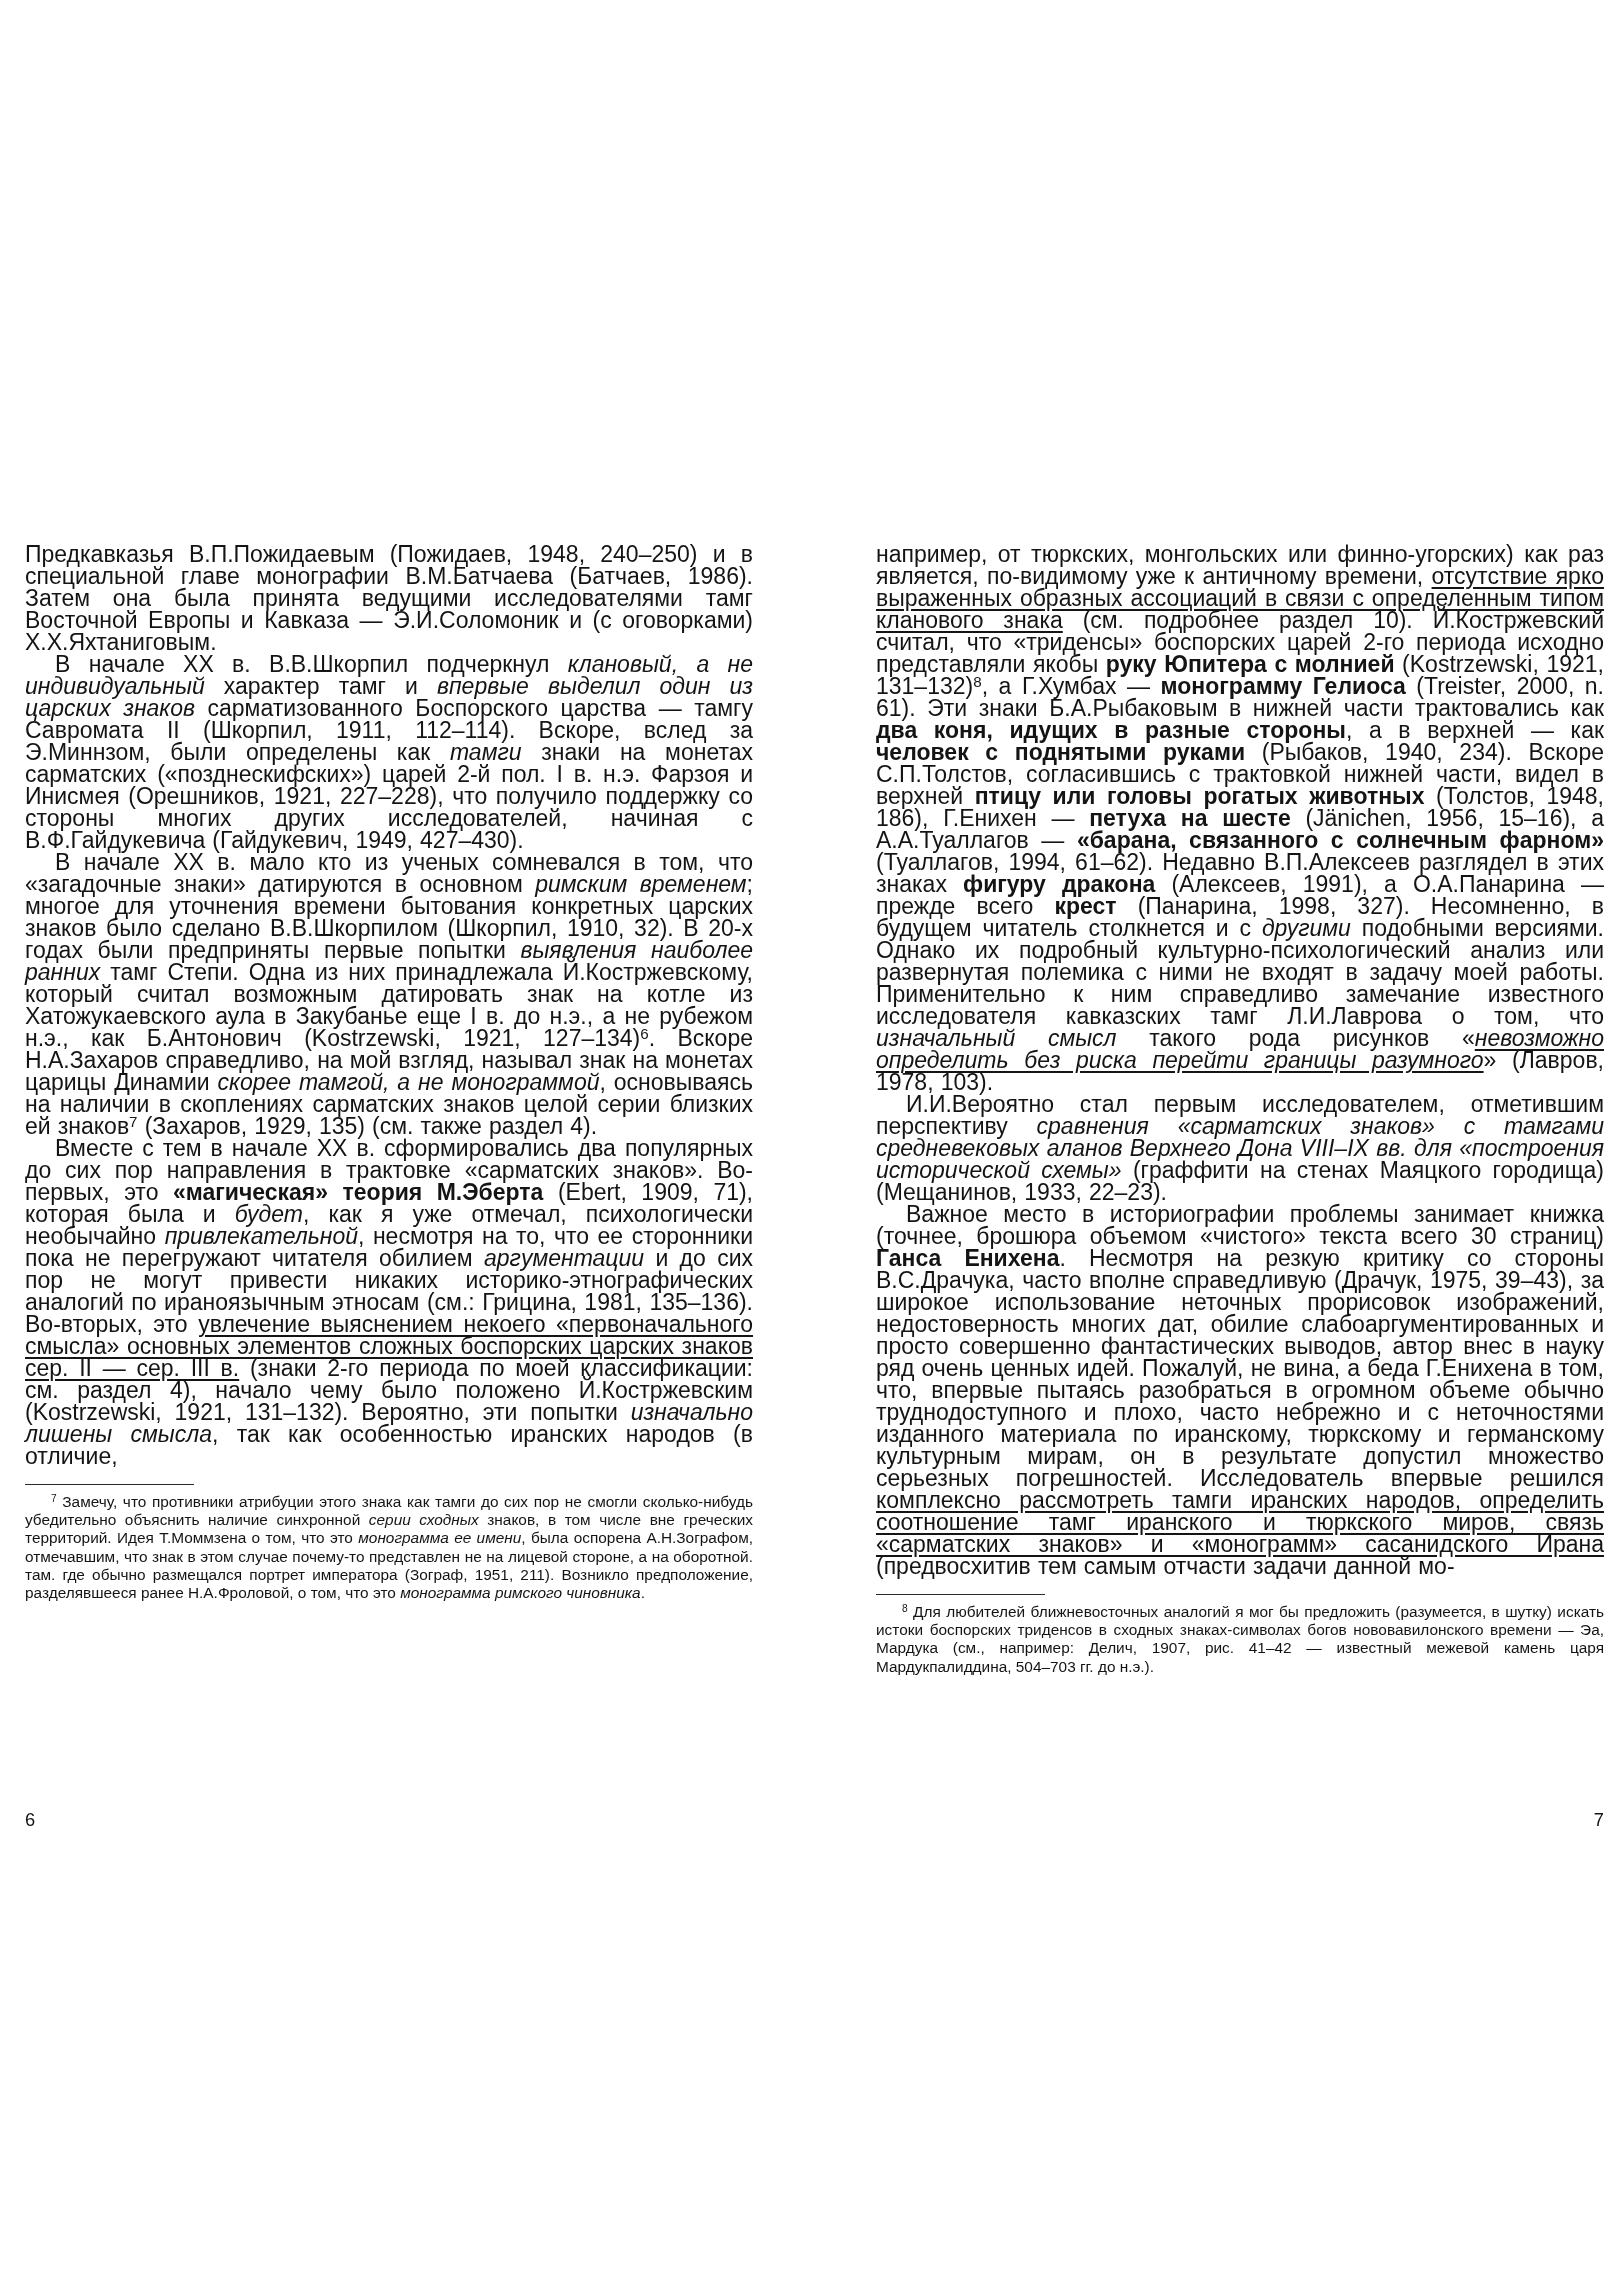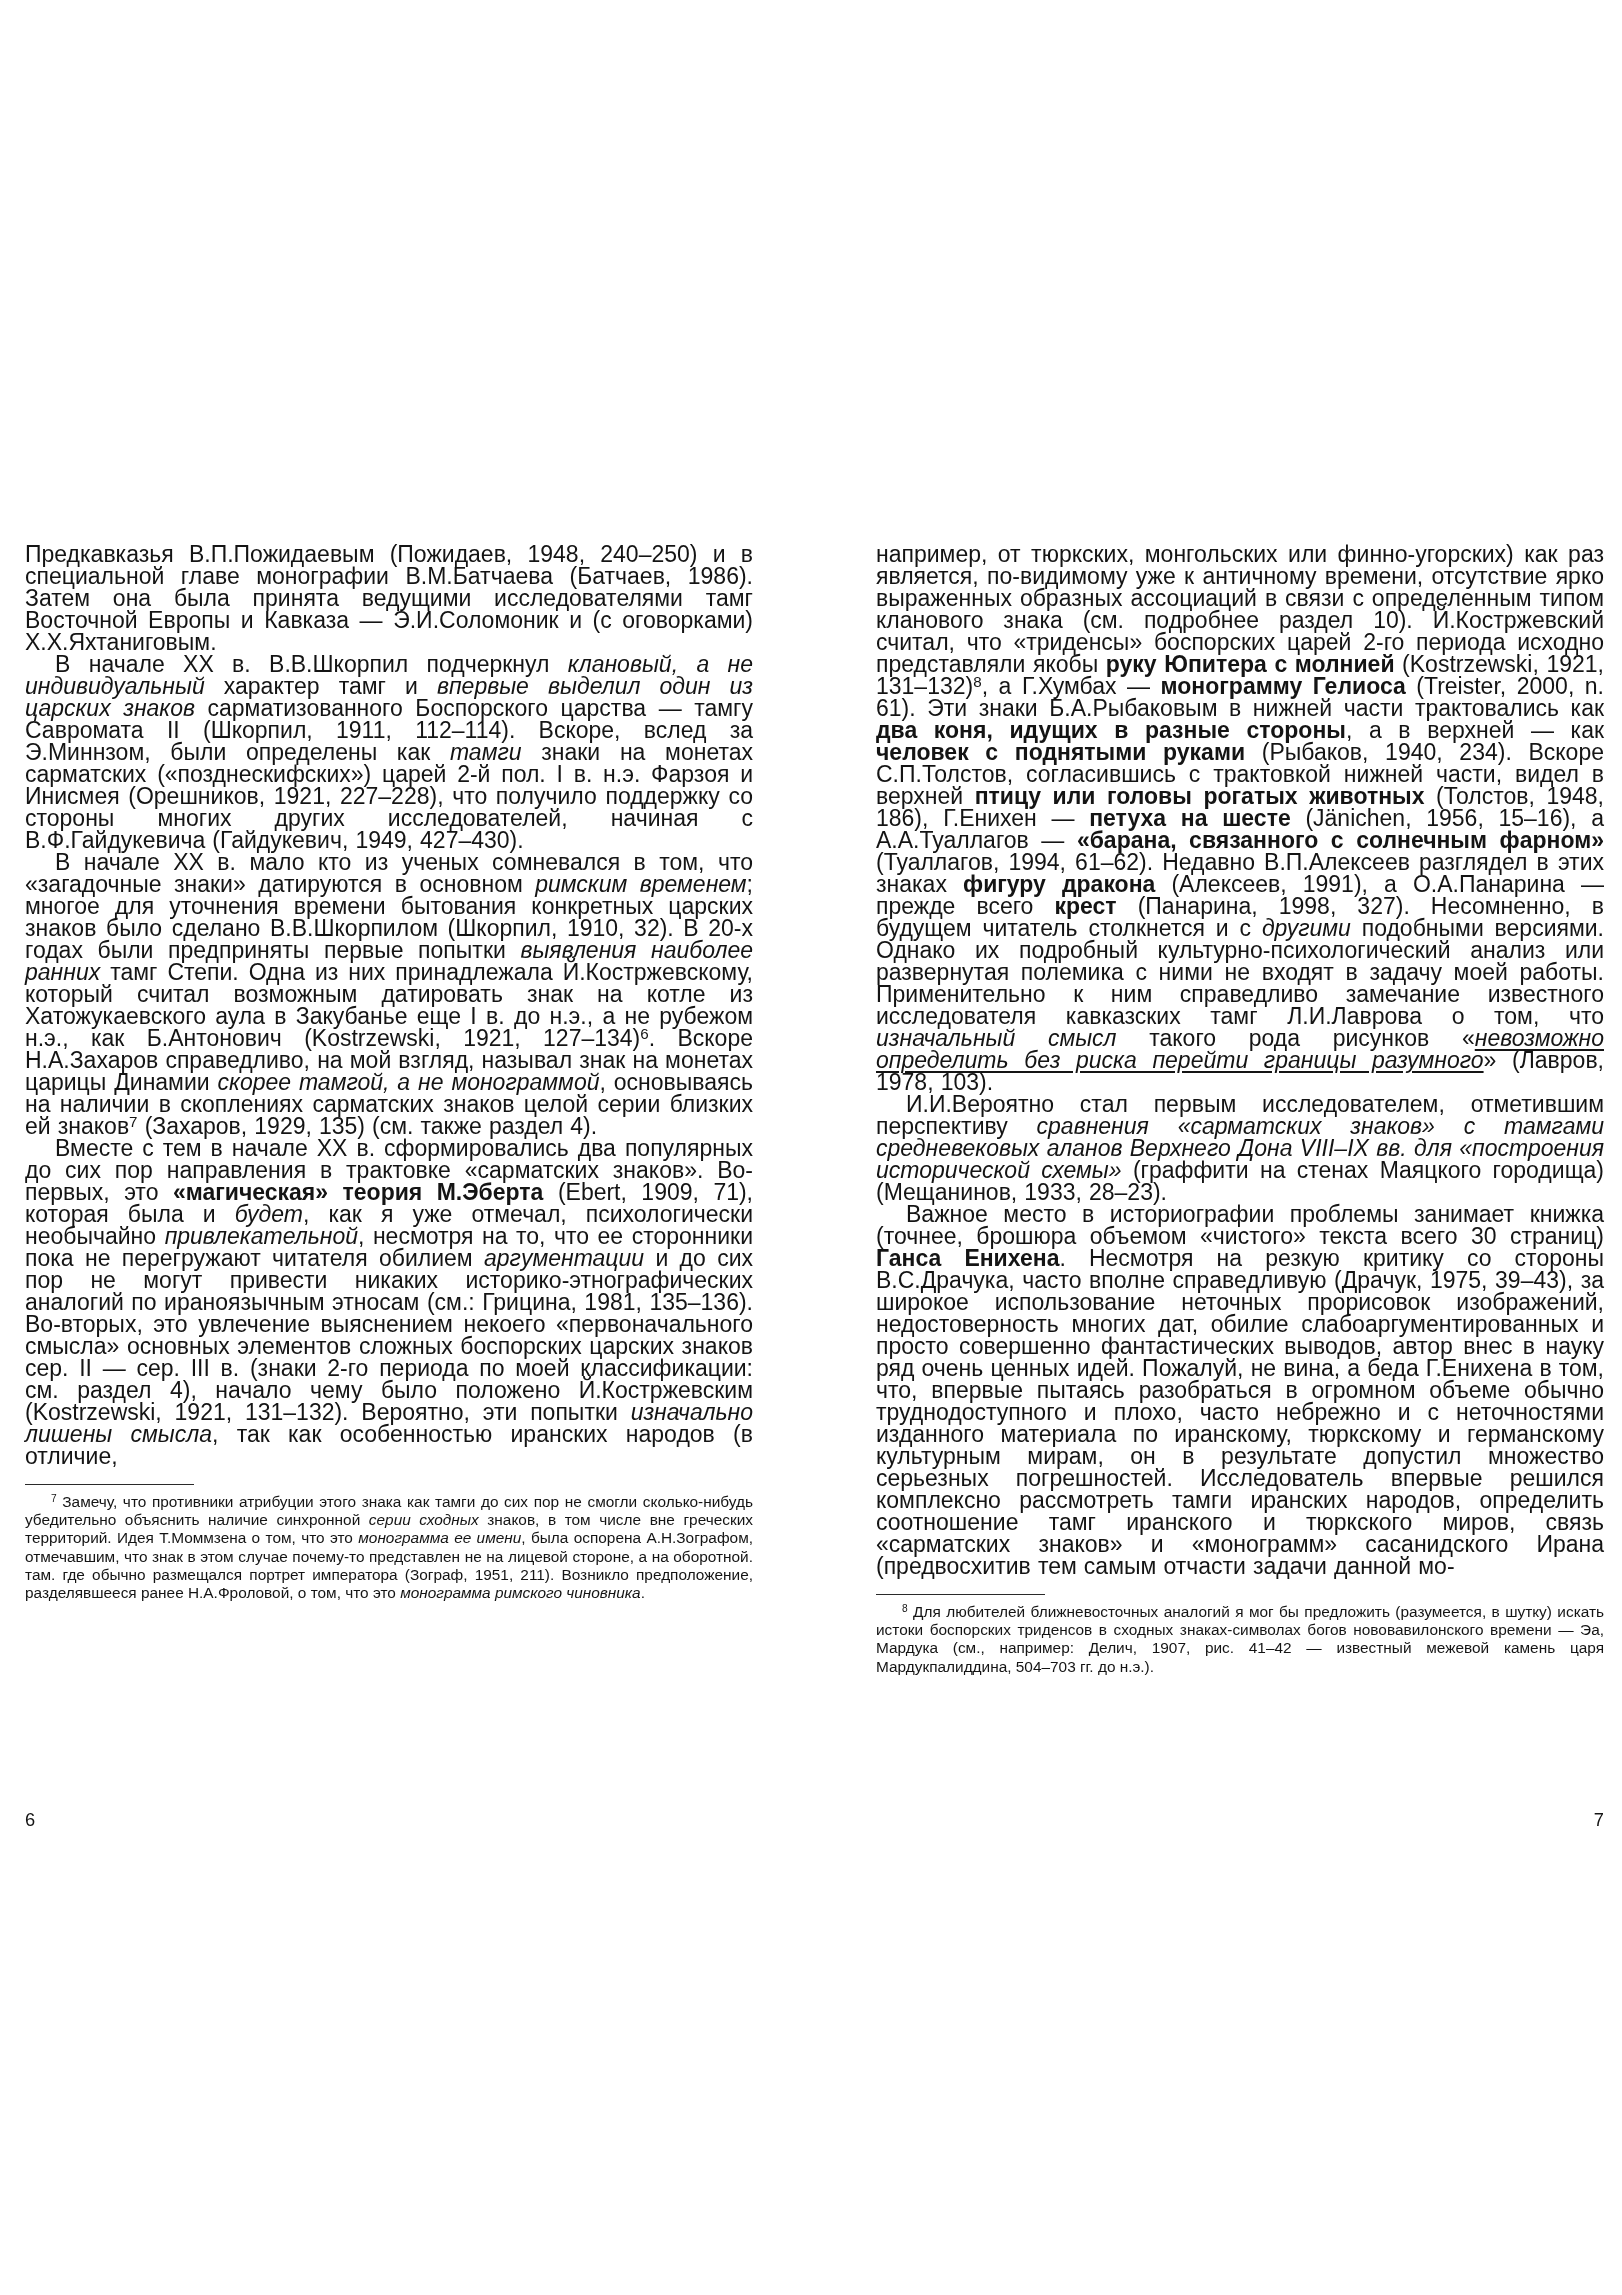--- a/index.html
+++ b/index.html
@@ -44,21 +44,21 @@
   .footnote {
     margin: 0;
     text-align: justify;
     font-size: 15.4px;
     line-height: 18.3px;
     text-indent: 26px;
   }
 
   .st-i  { font-style: italic; }
   .st-b  { font-weight: 700; }
-  .st-u  { text-underline-offset: 2.6px; }
+  .st-u  { text-decoration: underline; text-underline-offset: 2.6px; }
   .st-iu { font-style: italic; text-decoration: underline; text-underline-offset: 2.6px; }
   .st-sup {
     font-size: 0.66em;
     position: relative;
     top: -0.45em;
     line-height: 0;
   }
 
   .page-number {
     position: absolute;
@@ -84,21 +84,21 @@
     <div class="footnotes">
       <div class="footnote-rule"></div>
       <p class="footnote"><span class="seg st-sup">7</span><span class="seg"> Замечу, что противники атрибуции этого знака как тамги до сих пор не смогли сколько-нибудь убедительно объяснить наличие синхронной </span><span class="seg st-i">серии сходных</span><span class="seg"> знаков, в том числе вне греческих территорий. Идея Т.Моммзена о том, что это </span><span class="seg st-i">монограмма ее имени</span><span class="seg">, была оспорена А.Н.Зографом, отмечавшим, что знак в этом случае почему-то представлен не на лицевой стороне, а на оборотной. там. где обычно размещался портрет императора (Зограф, 1951, 211). Возникло предположение, разделявшееся ранее Н.А.Фроловой, о том, что это </span><span class="seg st-i">монограмма римского чиновника</span><span class="seg">.</span></p>
     </div>
     <div class="page-number pn-left">6</div>
   </section>
 
   <section class="page page-right">
     <div class="main-text">
       <p class="para"><span class="seg">например, от тюркских, монгольских или финно-угорских) как раз является, по-видимому уже к античному времени, </span><span class="seg st-u">отсутствие ярко выраженных образных ассоциаций в связи с определенным типом кланового знака</span><span class="seg"> (см. подробнее раздел 10). Й.Костржевский считал, что «триденсы» боспорских царей 2-го периода исходно представляли якобы </span><span class="seg st-b">руку Юпитера с молнией</span><span class="seg"> (Kostrzewski, 1921, 131–132)</span><span class="seg st-sup">8</span><span class="seg">, а Г.Хумбах — </span><span class="seg st-b">монограмму Гелиоса</span><span class="seg"> (Treister, 2000, n. 61). Эти знаки Б.А.Рыбаковым в нижней части трактовались как </span><span class="seg st-b">два коня, идущих в разные стороны</span><span class="seg">, а в верхней — как </span><span class="seg st-b">человек с поднятыми руками</span><span class="seg"> (Рыбаков, 1940, 234). Вскоре С.П.Толстов, согласившись с трактовкой нижней части, видел в верхней </span><span class="seg st-b">птицу или головы рогатых животных</span><span class="seg"> (Толстов, 1948, 186), Г.Енихен — </span><span class="seg st-b">петуха на шесте</span><span class="seg"> (Jänichen, 1956, 15–16), а А.А.Туаллагов — </span><span class="seg st-b">«барана, связанного с солнечным фарном»</span><span class="seg"> (Туаллагов, 1994, 61–62). Недавно В.П.Алексеев разглядел в этих знаках </span><span class="seg st-b">фигуру дракона</span><span class="seg"> (Алексеев, 1991), а О.А.Панарина — прежде всего </span><span class="seg st-b">крест</span><span class="seg"> (Панарина, 1998, 327). Несомненно, в будущем читатель столкнется и с </span><span class="seg st-i">другими</span><span class="seg"> подобными версиями. Однако их подробный культурно-психологический анализ или развернутая полемика с ними не входят в задачу моей работы. Применительно к ним справедливо замечание известного исследователя кавказских тамг Л.И.Лаврова о том, что </span><span class="seg st-i">изначальный смысл</span><span class="seg"> такого рода рисунков «</span><span class="seg st-iu">невозможно определить без риска перейти границы разумного</span><span class="seg">» (Лавров, 1978, 103).</span></p>
-      <p class="para indent"><span class="seg">И.И.Вероятно стал первым исследователем, отметившим перспективу </span><span class="seg st-i">сравнения «сарматских знаков» с тамгами средневековых аланов Верхнего Дона VIII–IX вв. для «построения исторической схемы»</span><span class="seg"> (граффити на стенах Маяцкого городища) (Мещанинов, 1933, 28–23).</span></p>
+      <p class="para indent"><span class="seg">И.И.Вероятно стал первым исследователем, отметившим перспективу </span><span class="seg st-i">сравнения «сарматских знаков» с тамгами средневековых аланов Верхнего Дона VIII–IX вв. для «построения исторической схемы»</span><span class="seg"> (граффити на стенах Маяцкого городища) (Мещанинов, 1933, 22–23).</span></p>
       <p class="para indent"><span class="seg">Важное место в историографии проблемы занимает книжка (точнее, брошюра объемом «чистого» текста всего 30 страниц) </span><span class="seg st-b">Ганса Енихена</span><span class="seg">. Несмотря на резкую критику со стороны В.С.Драчука, часто вполне справедливую (Драчук, 1975, 39–43), за широкое использование неточных прорисовок изображений, недостоверность многих дат, обилие слабоаргументированных и просто совершенно фантастических выводов, автор внес в науку ряд очень ценных идей. Пожалуй, не вина, а беда Г.Енихена в том, что, впервые пытаясь разобраться в огромном объеме обычно труднодоступного и плохо, часто небрежно и с неточностями изданного материала по иранскому, тюркскому и германскому культурным мирам, он в результате допустил множество серьезных погрешностей. Исследователь впервые решился </span><span class="seg st-u">комплексно рассмотреть тамги иранских народов, определить соотношение тамг иранского и тюркского миров, связь «сарматских знаков» и «монограмм» сасанидского Ирана</span><span class="seg"> (предвосхитив тем самым отчасти задачи данной мо-</span></p>
     </div>
     <div class="footnotes">
       <div class="footnote-rule"></div>
       <p class="footnote"><span class="seg st-sup">8</span><span class="seg"> Для любителей ближневосточных аналогий я мог бы предложить (разумеется, в шутку) искать истоки боспорских триденсов в сходных знаках-символах богов нововавилонского времени — Эа, Мардука (см., например: Делич, 1907, рис. 41–42 — известный межевой камень царя Мардукпалиддина, 504–703 гг. до н.э.).</span></p>
     </div>
     <div class="page-number pn-right">7</div>
   </section>
 
 </div>

